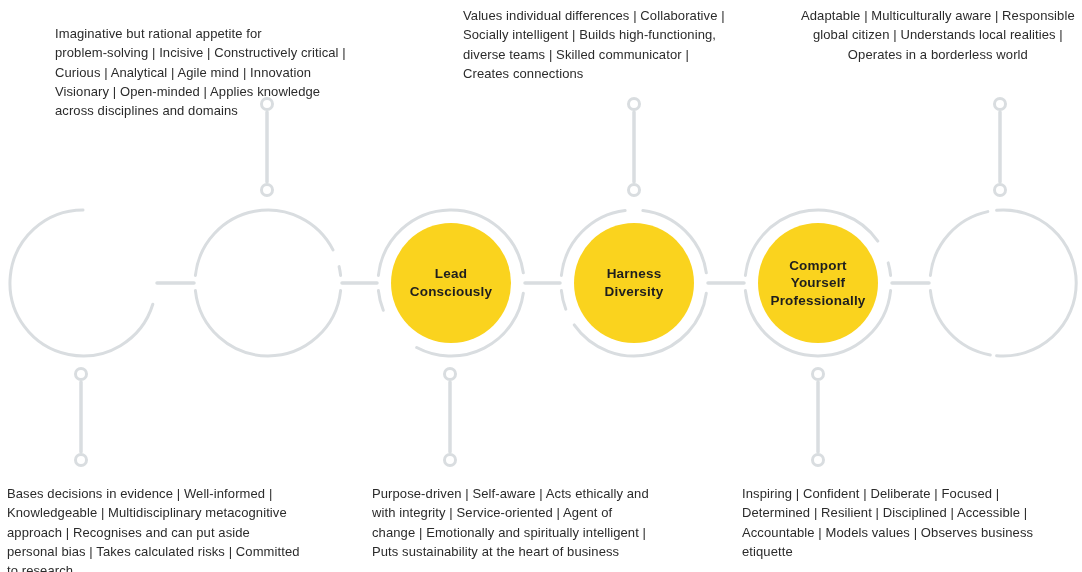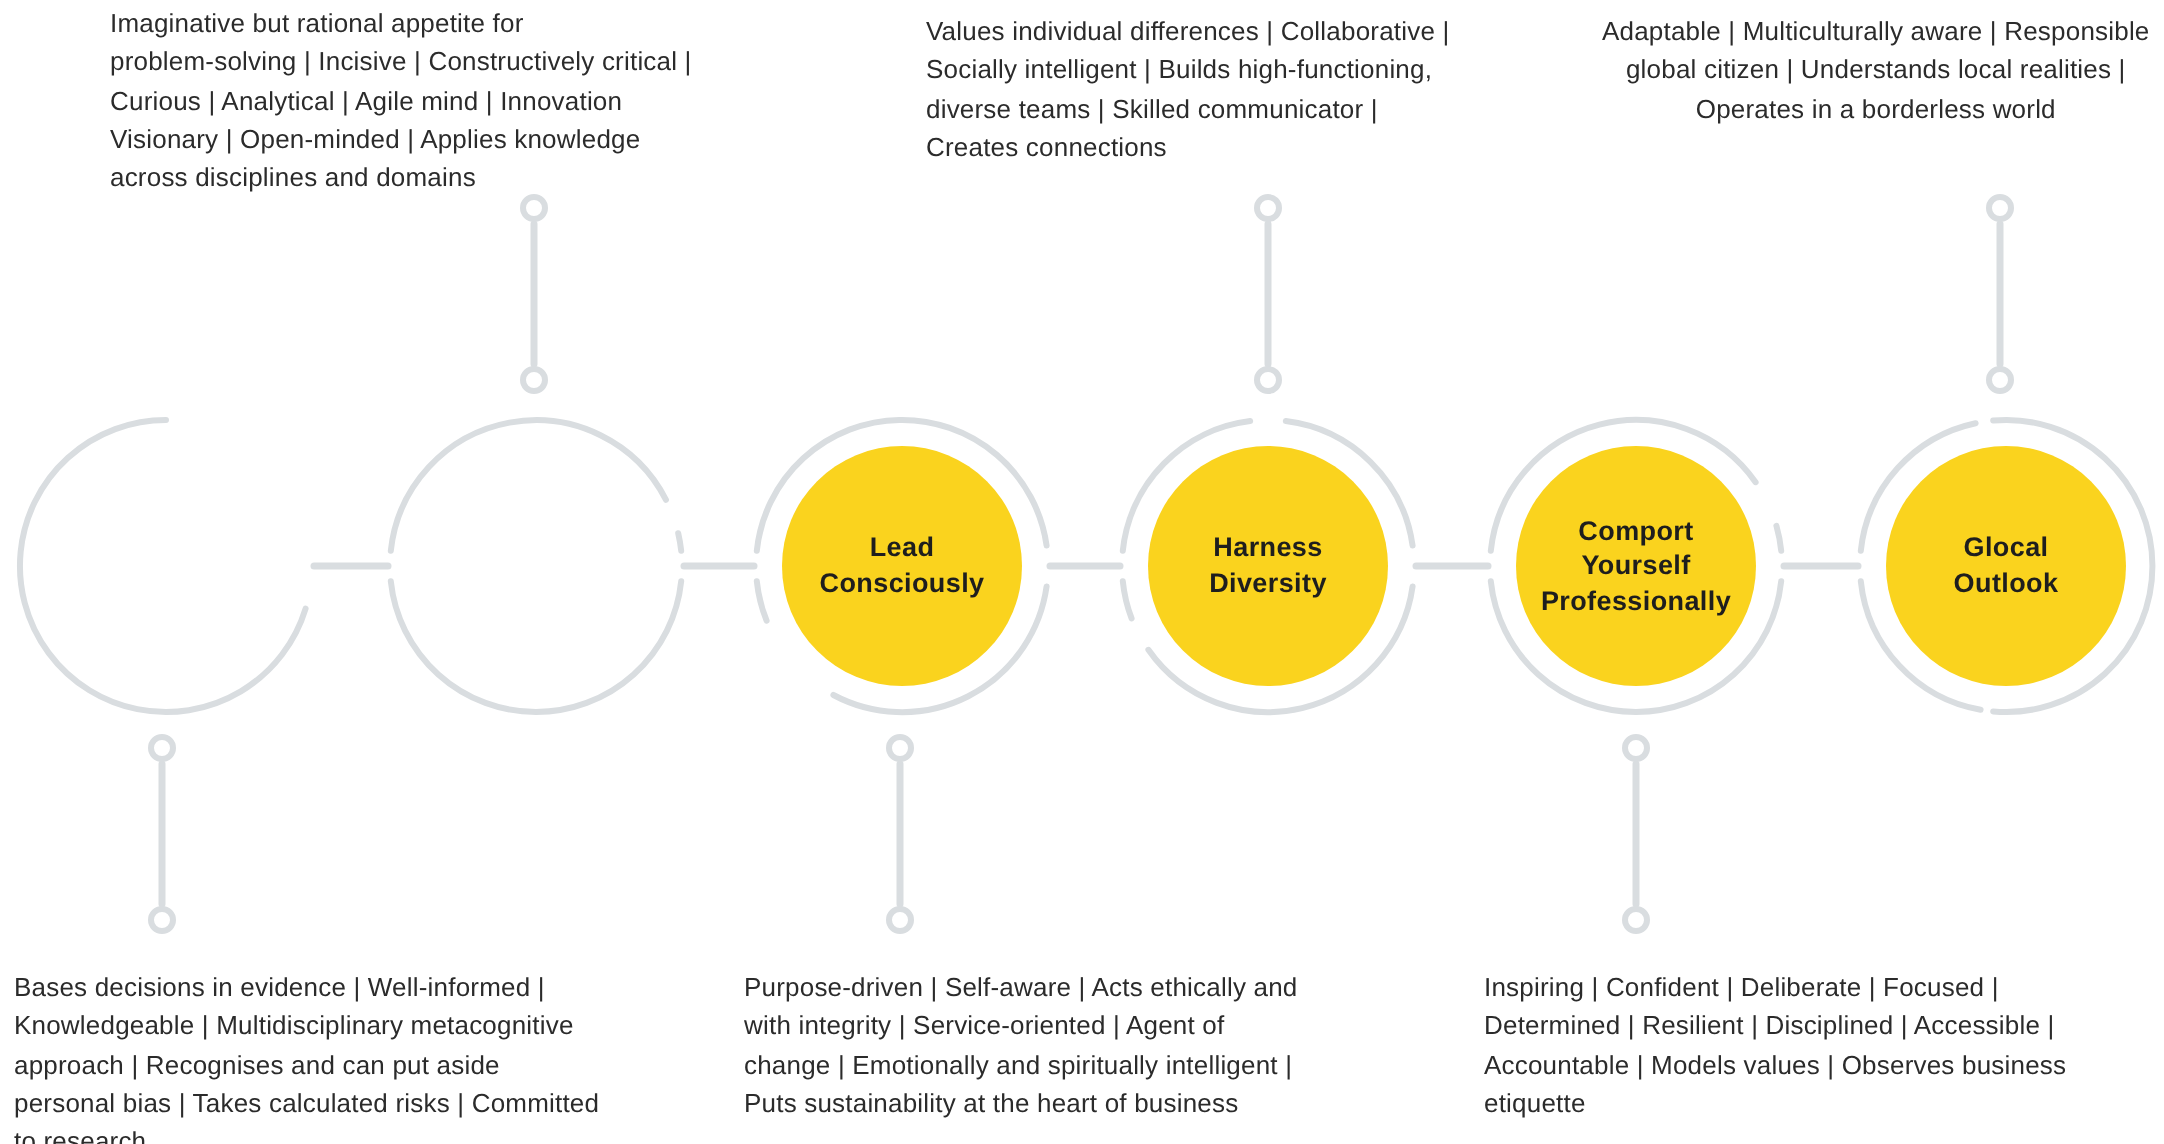--- a/index.html
+++ b/index.html
@@ -47,21 +47,21 @@
     white-space:pre-line;
   }
   .desc{
     position:absolute;
     font-size:13px;
     line-height:19.3px;
     letter-spacing:.1px;
     color:var(--c-text);
     white-space:pre;
   }
-  #desc-tl{left:55px;top:2px;}
+  #desc-tl{left:55px;top:24px;}
   #desc-tm{left:443px;top:6px;margin-left:20px;}
   #desc-tr{left:801px;top:6px;text-align:center;}
   #desc-bl{left:7px;top:484px;}
   #desc-bm{left:372px;top:484px;}
   #desc-br{left:742px;top:484px;}
 </style>
 </head>
 <body>
 
 <div id="app">
@@ -114,22 +114,20 @@
   <div class="bubble" style="left:574px;top:223px">Harness
 Diversity</div>
 
   <div class="bubble" style="left:391px;top:223px">Lead
 Consciously</div>
 
   <div class="bubble" style="left:758px;top:223px">Comport
 Yourself
 Professionally</div>
 
-  <div class="bubble" style="left:943px;top:223px">Glocal
-Outlook</div>
 
   <div class="desc" id="desc-tl">Imaginative but rational appetite for
 problem-solving | Incisive | Constructively critical |
 Curious | Analytical | Agile mind | Innovation
 Visionary | Open-minded | Applies knowledge
 across disciplines and domains</div>
 
   <div class="desc" id="desc-tm">Values individual differences | Collaborative |
 Socially intelligent | Builds high-functioning,
 diverse teams | Skilled communicator |

